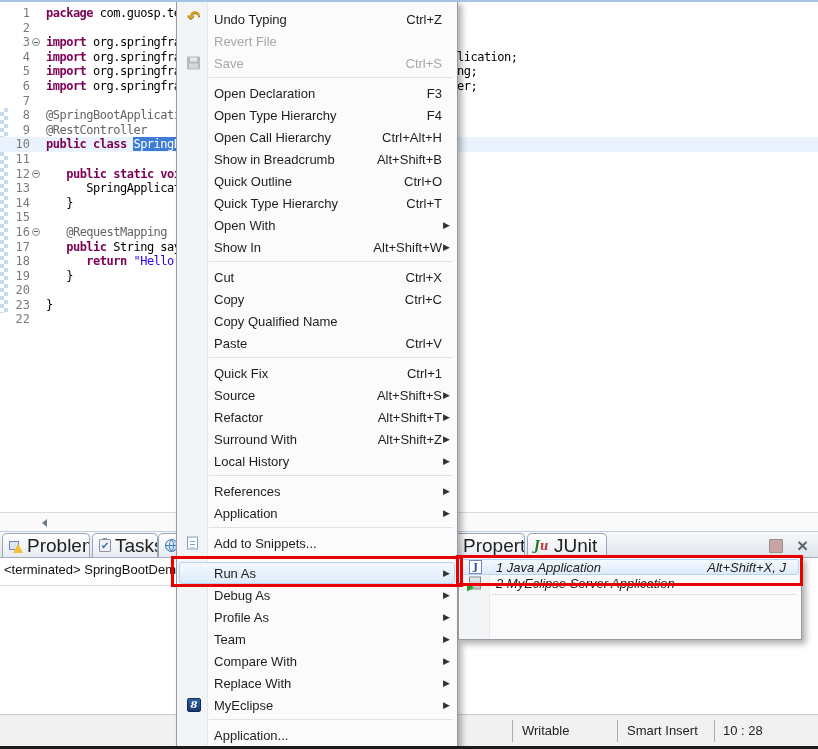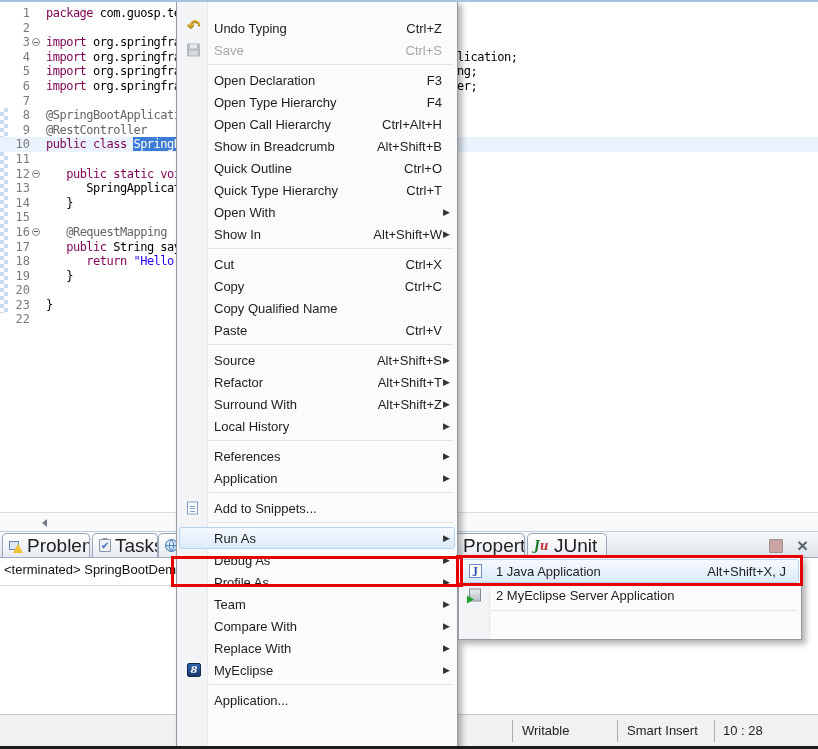--- a/index.html
+++ b/index.html
@@ -15,21 +15,21 @@
       background:repeating-conic-gradient(#c7dcf1 0% 25%,#ffffff 0% 50%);background-size:8px 8px;}
   #code-lines{position:absolute;left:0;top:4px;right:0;}
   .cl{position:relative;height:14.6px;line-height:14.6px;white-space:pre;
       font-family:"DejaVu Sans Mono","Liberation Mono",monospace;font-size:12px;letter-spacing:-0.5px;}
   .cl.cur{background:#eaf3fd;}
   .ln{position:absolute;left:6px;top:0;width:24px;text-align:right;color:#7a7a7a;letter-spacing:0;}
   .fold{position:absolute;left:32px;top:3px;width:8px;height:8px;border:1px solid #8d8d8d;border-radius:50%;
         background:#fdfdfd;box-sizing:border-box;}
   .fold::after{content:"";position:absolute;left:1px;top:2.5px;width:4px;height:1px;background:#5a5a5a;}
   .ct{position:absolute;left:46px;top:0;}
-  .seg-kw{color:#7f0055;font-weight:normal;}
+  .seg-kw{color:#7f0055;font-weight:bold;}
   .seg-pl{color:#000;}
   .seg-an{color:#646464;}
   .seg-str{color:#2a00ff;}
   .seg-sel{color:#fff;background:#3d7cd6;}
   .rfrag{position:absolute;left:457px;font-family:"DejaVu Sans Mono","Liberation Mono",monospace;
          font-size:12px;letter-spacing:-0.5px;color:#000;white-space:pre;}
   
   #h-scrollbar{position:absolute;left:0;top:510px;width:818px;height:19px;background:#fafafa;border-top:1px solid #dcdcdc;}
   #h-scroll-left{position:absolute;left:42px;top:6px;width:0;height:0;
       border-top:4px solid transparent;border-bottom:4px solid transparent;border-right:5px solid #6f7a84;}
@@ -52,25 +52,25 @@
   
   #status-bar{position:absolute;left:0;top:714px;width:818px;height:33px;background:#f1f1f1;
       border-top:1px solid #c9c9c9;box-sizing:border-box;z-index:1;}
   .st-sep{position:absolute;top:5px;width:1px;height:22px;background:#ababab;}
   .st-cell{position:absolute;top:0;height:32px;line-height:32px;font-size:13px;color:#222;white-space:nowrap;}
 
   
   .menu{position:absolute;background:#fbfbfb;border:1px solid #979ba1;box-sizing:border-box;
       box-shadow:4px 4px 6px rgba(0,0,0,0.30);}
   .menu .gutter{position:absolute;left:0;top:0;bottom:0;width:30px;background:#f3f4f6;border-right:1px solid #e5e7ea;}
-  #context-menu{left:176px;top:0;width:282px;height:747px;z-index:10;padding-top:16px;}
+  #context-menu{left:176px;top:0;width:282px;height:747px;z-index:10;padding-top:7px;}
   #run-as-submenu{left:458px;top:556px;width:344px;height:84px;z-index:12;padding-top:2px;}
   .mi{position:relative;display:flex;align-items:center;height:22px;padding:0 12px 0 34px;
       font-size:13px;color:#1e1e1e;margin:0 2px;border:1px solid transparent;border-radius:3px;box-sizing:border-box;}
-  #run-as-submenu .mi{height:24px;}
+  #run-as-submenu .mi{height:16px;font-style:italic;}
   .mi.selected{background:linear-gradient(#f5f9fe,#dcebfa);border-color:#b5d3f2;}
   .mi.disabled{color:#a8a8a8;}
   .mi .mlabel{flex:0 0 auto;}
   .mi .mshort{margin-left:auto;text-align:right;}
   .mi.disabled .mshort{color:#a8a8a8;}
   .mi .marrow{position:absolute;right:4px;top:50%;transform:translateY(-50%);font-size:9px;color:#333;
       font-family:"DejaVu Sans",sans-serif;}
   .msep{position:relative;height:8px;margin:0 2px;}
   .msep::after{content:"";position:absolute;left:30px;right:2px;top:3px;height:1px;background:#e2e2e2;}
 
@@ -204,20 +204,23 @@
 
 <div id="context-menu" class="menu">
   <div class="gutter"></div>
   <div id="menu-items">
       <div class="mi">
         <span class="ic ic-undo-icon"></span>
         <span class="mlabel">Undo Typing</span>
         <span class="mshort">Ctrl+Z</span>
       </div>
       <div class="mi disabled">
+        <span class="mlabel">Revert File</span>
+      </div>
+      <div class="mi disabled">
         <span class="ic ic-save-icon"></span>
         <span class="mlabel">Save</span>
         <span class="mshort">Ctrl+S</span>
       </div>
       <div class="msep"></div>
       <div class="mi">
         <span class="mlabel">Open Declaration</span>
         <span class="mshort">F3</span>
       </div>
       <div class="mi">
@@ -259,20 +262,24 @@
         <span class="mshort">Ctrl+C</span>
       </div>
       <div class="mi">
         <span class="mlabel">Copy Qualified Name</span>
       </div>
       <div class="mi">
         <span class="mlabel">Paste</span>
         <span class="mshort">Ctrl+V</span>
       </div>
       <div class="msep"></div>
+      <div class="mi">
+        <span class="mlabel">Quick Fix</span>
+        <span class="mshort">Ctrl+1</span>
+      </div>
       <div class="mi">
         <span class="mlabel">Source</span>
         <span class="mshort">Alt+Shift+S</span>
         <span class="marrow">▶</span>
       </div>
       <div class="mi">
         <span class="mlabel">Refactor</span>
         <span class="mshort">Alt+Shift+T</span>
         <span class="marrow">▶</span>
       </div>

